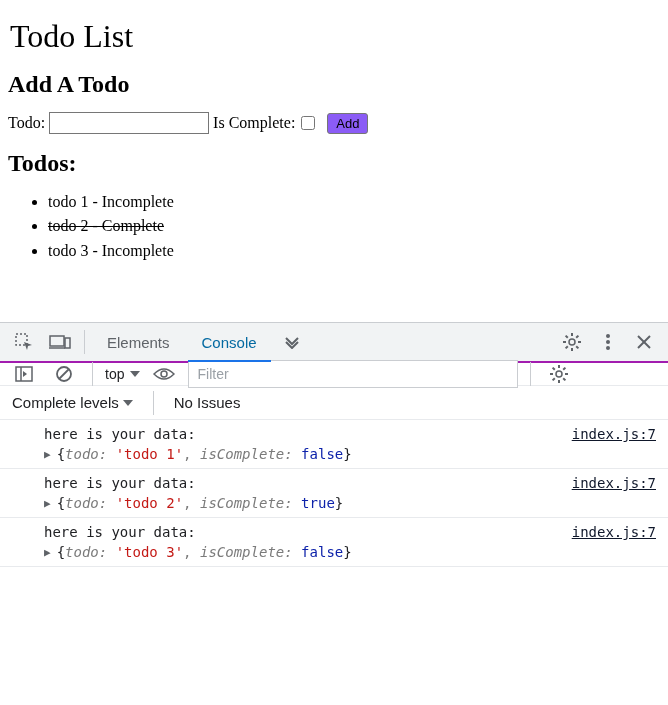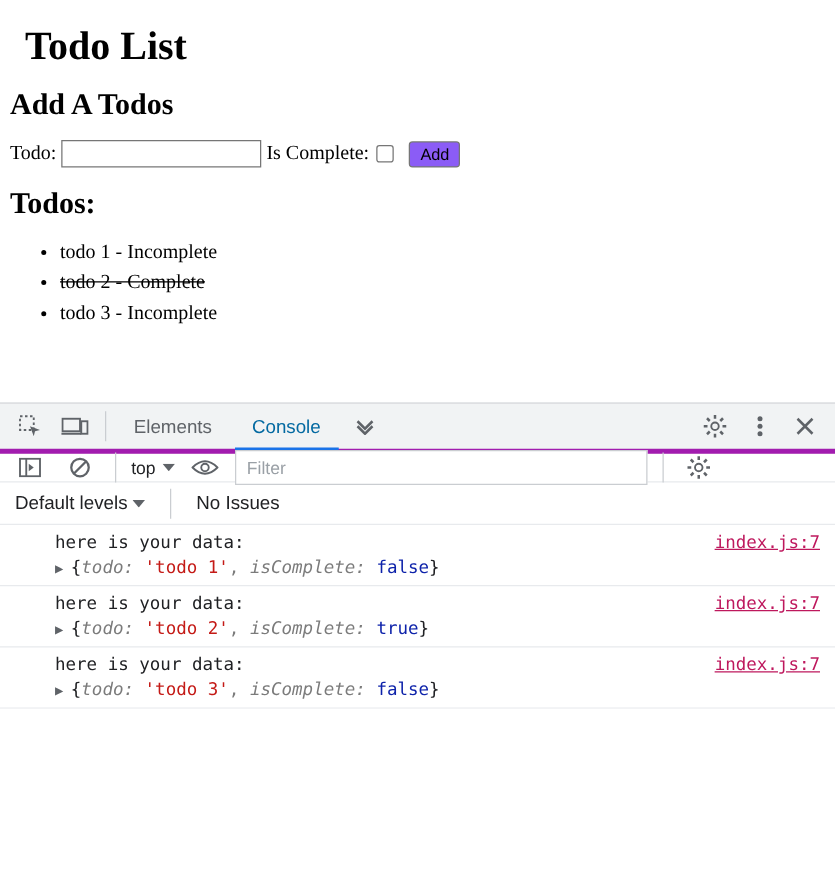--- a/index.html
+++ b/index.html
@@ -6,21 +6,21 @@
     body {
       margin: 0;
       padding: 0;
       font-family: "Times New Roman", Times, serif;
       background: #fff;
       width: 668px;
     }
     .page {
       padding: 8px;
     }
-    h1 { font-size: 32px; margin: 10px 0 16px 12px; font-weight: bold; }
+    h1 { font-size: 32px; margin: 10px 0 16px 2px; font-weight: normal; }
     h2 { font-size: 24px; margin: 16px 0 14px 0; font-weight: bold; }
     .form-row {
       font-size: 16px;
       display: flex;
       align-items: center;
       gap: 4px;
       margin-bottom: 10px;
     }
     .form-row label { margin: 0; }
     .text-input {
@@ -59,21 +59,21 @@
     .complete { text-decoration: line-through; }
 
     
     .devtools {
       font-family: "Helvetica Neue", Arial, sans-serif;
       border-top: 1px solid #cacdd1;
       margin-top: 50px;
     }
     .dt-tabs {
       background: #f1f3f4;
-      border-bottom: 4px solid #a21caf;
+      border-bottom: 2px solid #a21caf;
       display: flex;
       align-items: center;
       height: 40px;
       padding: 0 8px;
       gap: 4px;
     }
     .dt-tab {
       padding: 0 14px;
       height: 100%;
       display: flex;
@@ -160,21 +160,21 @@
       position: relative;
     }
     .dt-entry-line1 {
       display: flex;
       justify-content: space-between;
       align-items: baseline;
       color: #202124;
       text-align: right;
     }
     .dt-source {
-      color: #be185d;
+      color: #0f172a;
       text-decoration: underline;
       cursor: pointer;
       font-size: 14px;
     }
     .dt-entry-line2 {
       display: flex;
       align-items: center;
       gap: 6px;
       margin-top: 4px;
     }
@@ -192,21 +192,21 @@
     .dt-sep { color: #7b7b7b; }
 
     svg { display: block; }
   </style>
 </head>
 <body>
 
 <div class="page">
   <h1>Todo List</h1>
 
-  <h2>Add A Todos</h2>
+  <h2>Add A Todo</h2>
 
   <div class="form-row">
     <label>Todo:</label>
     <input class="text-input" type="text" style="">
     <label>Is Complete:</label>
     <input class="checkbox" type="checkbox" style="">
     <button class="add-btn">Add</button>
   </div>
 
   <h2>Todos:</h2>
@@ -314,21 +314,21 @@
             <line x1="14.2" y1="14.2" x2="16.4" y2="16.4"></line>
           <line x1="3.6" y1="16.4" x2="5.8" y2="14.2"></line>
             <line x1="14.2" y1="5.8" x2="16.4" y2="3.6"></line>
         </g>
       </svg>
     </div>
   </div>
 
   <div class="dt-levels-bar">
     <div class="dt-levels">
-      <span>Default levels</span>
+      <span>Complete levels</span>
       <svg width="10" height="6" viewBox="0 0 10 6">
           <path d="M0 0 L5 6 L10 0 Z" fill="#5f6368"></path>
         </svg>
     </div>
     <div class="dt-divider"></div>
     <span>No Issues</span>
   </div>
 
   <div class="dt-log">
     <div class="dt-entry">

